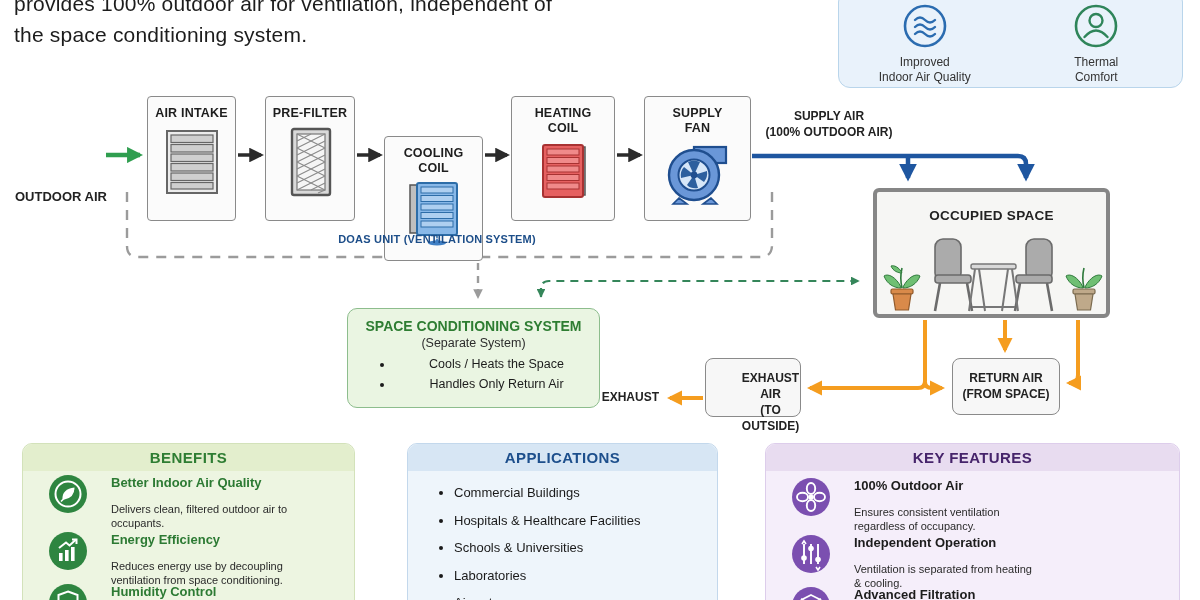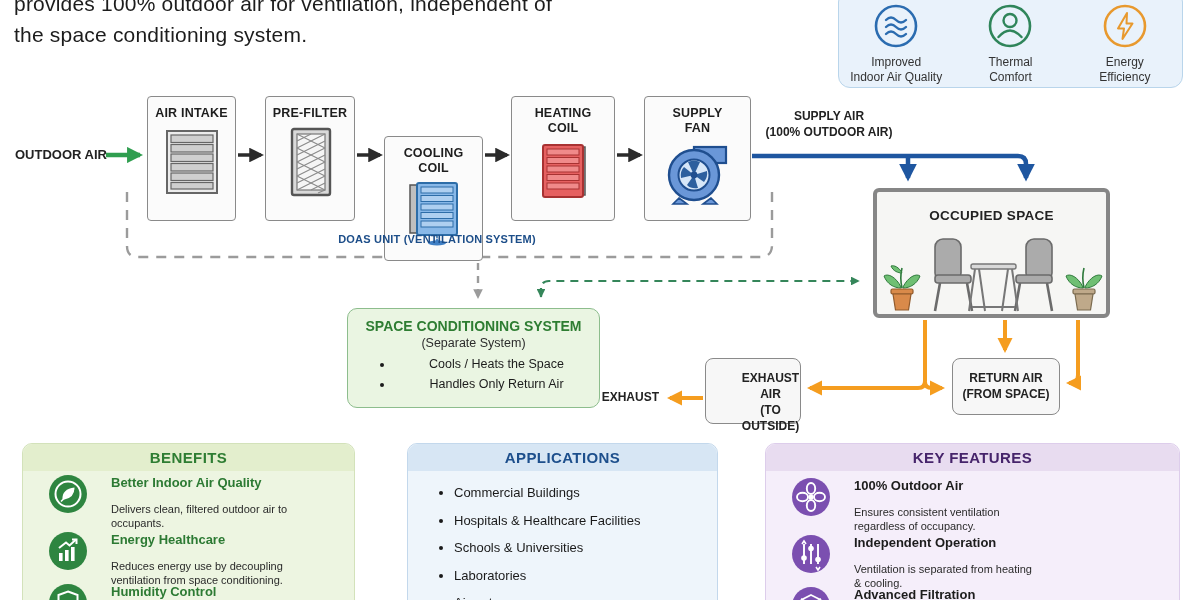--- a/index.html
+++ b/index.html
@@ -15,21 +15,21 @@
             border-radius:12px;display:flex;justify-content:space-around;align-items:flex-start;padding-top:12px;box-sizing:border-box;}
   .hl-item{width:116px;text-align:center;}
   .hl-item svg{display:block;margin:0 auto;}
   .hl-lbl{margin-top:6px;font-size:12px;line-height:14.5px;color:#333;}
 
   
   .fbox{background:#fbfbfb;border:1.5px solid #8a8a8a;border-radius:4px;box-sizing:border-box;text-align:center;}
   .fbox .lbl{margin-top:9px;font-weight:bold;font-size:12.5px;line-height:15px;color:#1d1d1d;letter-spacing:.2px;}
   .fbox svg{display:block;margin:4px auto 0;}
 
-  .flow-lbl{font-weight:bold;font-size:13px;color:#222;}
+  .flow-lbl{font-weight:bold;font-size:13px;color:#222;margin-top:42px;}
   .supply-lbl{left:758px;top:108px;width:142px;text-align:center;font-weight:bold;font-size:12px;line-height:16px;color:#222;}
   .doas-lbl{left:287px;top:233px;width:300px;text-align:center;font-weight:bold;font-size:11px;color:#1d4e89;letter-spacing:.2px;}
 
   
   .occ{left:873px;top:188px;width:237px;height:130px;background:#f6f6f4;border:4px solid #868686;border-radius:6px;
        box-sizing:border-box;}
   .occ .t{margin-top:16px;text-align:center;font-weight:bold;font-size:13.5px;color:#222;letter-spacing:.3px;}
   .occ svg{position:absolute;left:2px;bottom:1px;}
 
   
@@ -141,30 +141,20 @@
     </div>
     <div class="hl-item">
       <svg width="46" height="46" viewBox="0 0 46 46" fill="none">
         <circle cx="23" cy="23" r="20" stroke="#2f855a" stroke-width="2.6"></circle>
         <circle cx="23" cy="17.5" r="6.5" stroke="#2f855a" stroke-width="2.4"></circle>
         <path d="M11.5 34 q11.5 -13 23 0" stroke="#2f855a" stroke-width="2.4" stroke-linecap="round"></path>
       </svg>
       <div class="hl-lbl">
         <div>Thermal</div>
         <div>Comfort</div>
-      </div>
-    </div>
-    <div class="hl-item">
-      <svg width="46" height="46" viewBox="0 0 46 46" fill="none">
-        <circle cx="23" cy="23" r="20" stroke="#e8992e" stroke-width="2.6"></circle>
-        <polygon points="25,10 16,25.5 22,25.5 20.5,36 30.5,20.5 24.5,20.5" stroke="#e8992e" stroke-width="2" stroke-linejoin="round" fill="none"></polygon>
-      </svg>
-      <div class="hl-lbl">
-        <div>Energy</div>
-        <div>Efficiency</div>
       </div>
     </div>
   </div>
 
   <div class="abs flow-lbl" style="left:15px;top:147px;">OUTDOOR AIR</div>
 
   <div class="abs fbox" style="left:147px;top:96px;width:89px;height:125px;">
     <div class="lbl"><span>AIR INTAKE</span><br><span></span></div>
     <svg width="64" height="74" viewBox="0 0 64 74">
       <rect x="7" y="6" width="50" height="62" fill="#ececec" stroke="#666" stroke-width="2"></rect>
@@ -286,21 +276,21 @@
     <div class="t">SPACE CONDITIONING SYSTEM</div>
     <div class="s">(Separate System)</div>
     <ul>
       <li>Cools / Heats the Space</li>
       <li>Handles Only Return Air</li>
     </ul>
   </div>
 
   <div class="abs exh-lbl">EXHAUST</div>
 
-  <div class="abs sbox" style="left:705px;top:358px;width:96px;height:66px;padding-left:35px;">
+  <div class="abs sbox" style="left:705px;top:358px;width:96px;height:59px;padding-left:35px;">
     <div>EXHAUST AIR</div>
     <div>(TO OUTSIDE)</div>
   </div>
 
   <div class="abs sbox" style="left:952px;top:358px;width:108px;height:57px;">
     <div>RETURN AIR</div>
     <div>(FROM SPACE)</div>
   </div>
 
   <div class="abs panel p-ben">
@@ -322,21 +312,21 @@
       <span class="ic ic-g">
         <svg width="38" height="38" viewBox="0 0 38 38" fill="none">
           <rect x="10" y="21" width="3.6" height="8" fill="#fff"></rect>
           <rect x="16" y="18" width="3.6" height="11" fill="#fff"></rect>
           <rect x="22" y="15" width="3.6" height="14" fill="#fff"></rect>
           <path d="M10 16 L17 10.5 L20.5 13.5 L27 7.5" stroke="#fff" stroke-width="2"></path>
           <path d="M23 7.5 H27.5 V12" stroke="#fff" stroke-width="2"></path>
         </svg>
       </span>
       <div class="tx">
-        <div class="ti ti-g">Energy Healthcare</div>
+        <div class="ti ti-g">Energy Efficiency</div>
         <div class="de" style="width:212px;">Reduces energy use by decoupling ventilation from space conditioning.</div>
       </div>
     </div>
     <div class="item" style="top:140px;">
       <span class="ic ic-g">
         <svg width="38" height="38" viewBox="0 0 38 38" fill="none">
           <path d="M19 7.5 L28.5 11 V19 Q28.5 27.5 19 30.5 Q9.5 27.5 9.5 19 V11 Z" stroke="#fff" stroke-width="2"></path>
           <path d="M13 19.5 q3 -3 6 0 q3 3 6 0" stroke="#fff" stroke-width="1.8"></path>
         </svg>
       </span>

